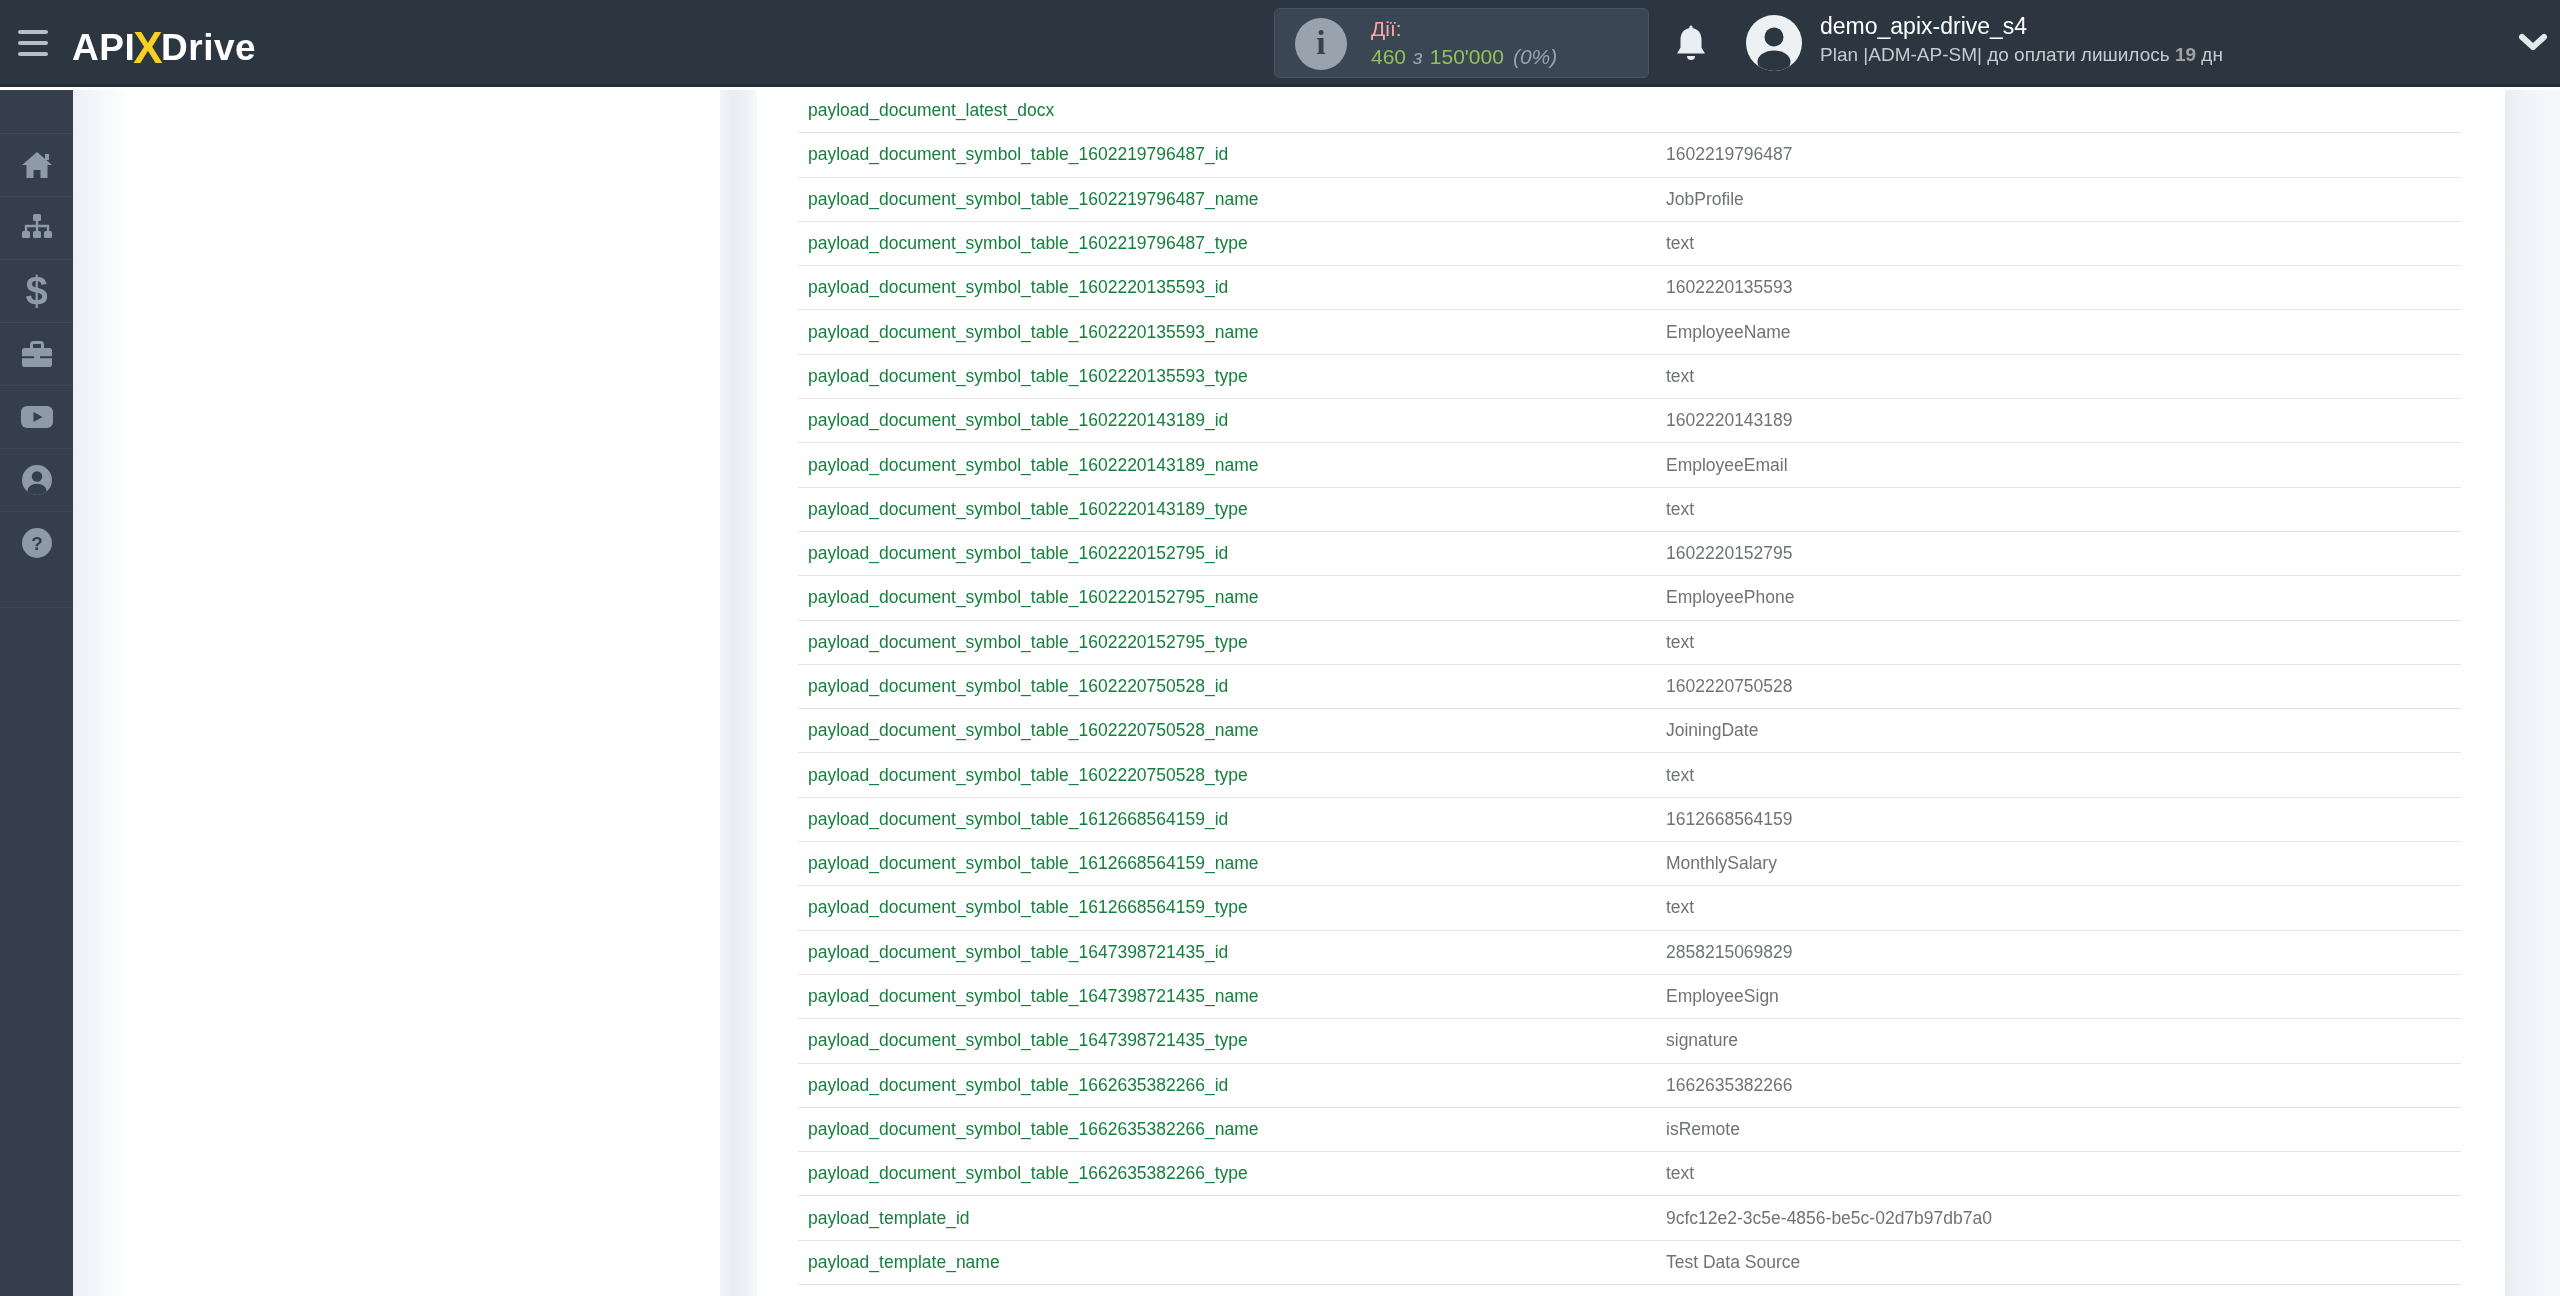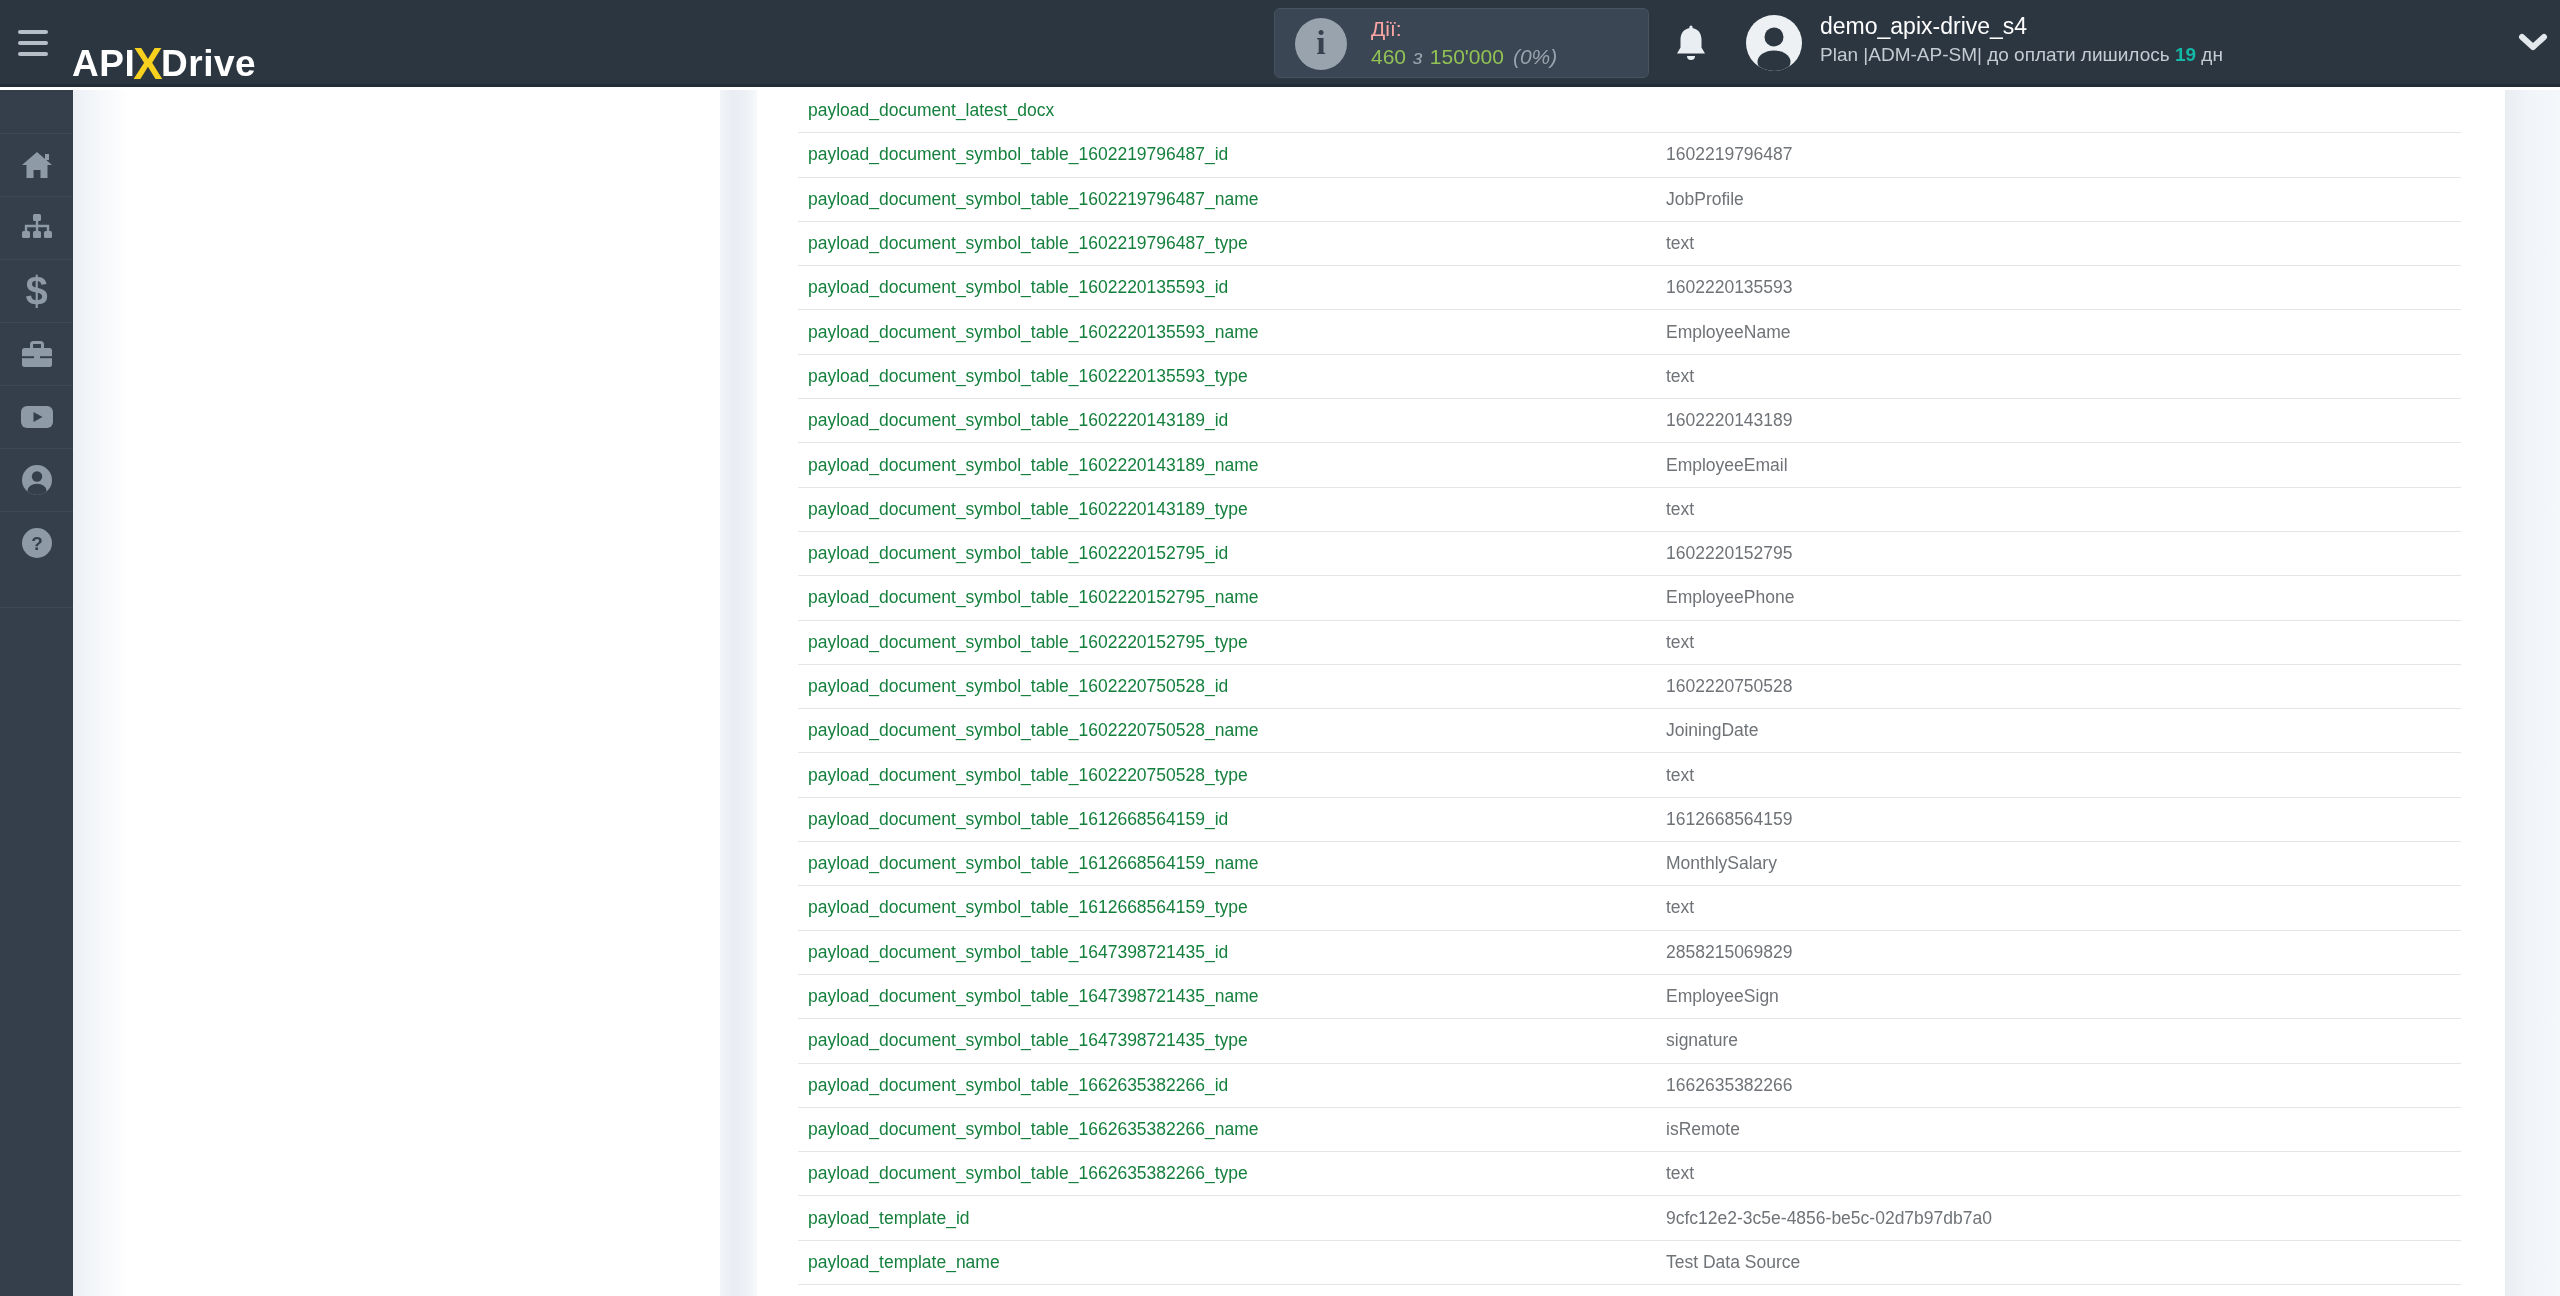--- a/index.html
+++ b/index.html
@@ -5,42 +5,42 @@
   * { margin:0; padding:0; box-sizing:border-box; }
   html,body { width:2560px; height:1296px; overflow:hidden; background:#ffffff;
               font-family:"Liberation Sans", sans-serif; }
   #app { position:relative; width:2560px; height:1296px; }
 
   
   .header { position:absolute; left:0; top:0; width:2560px; height:87px;
             background:#2c3641; border-bottom:3px solid #222c36; z-index:5; }
   .hamburger { position:absolute; left:18px; top:30px; width:30px; height:26px; cursor:pointer; }
   .hamburger i { display:block; width:30px; height:4px; border-radius:2px; background:#b6bfc8; margin-bottom:7px; }
-  .logo { position:absolute; left:72px; top:36px; font-size:37px; font-weight:700;
+  .logo { position:absolute; left:72px; top:20px; font-size:37px; font-weight:700;
           color:#ffffff; letter-spacing:.5px; white-space:nowrap; }
   .logo .x { color:#f8d01e; font-size:44px; position:relative; top:3px; margin:0 -2px; }
 
   .counter-box { position:absolute; left:1274px; top:8px; width:375px; height:70px;
                  background:#3a4653; border:1px solid #47545f; border-radius:6px; }
   .info-icon { position:absolute; left:20px; top:9px; width:52px; height:52px; border-radius:50%;
                background:#99a3ad; color:#36424f; font-family:"Liberation Serif", serif;
                font-weight:700; font-size:34px; text-align:center; line-height:50px; }
   .counter-text { position:absolute; left:96px; top:6px; line-height:28px; font-size:21px; }
   .counter-label { color:#fca5a5; }
   .counter-line2 { white-space:nowrap;text-align:right; }
   .cnt-green { color:#92c255; }
   .cnt-of    { color:#99a3ad; font-style:italic; margin:0 7px; }
   .cnt-pct   { color:#99a3ad; font-style:italic; margin-left:9px; }
 
   .bell { position:absolute; left:1672px; top:25px; width:38px; height:40px; cursor:pointer; }
   .avatar { position:absolute; left:1745px; top:14px; width:58px; height:58px; cursor:pointer; }
   .account { position:absolute; left:1820px; top:11px; white-space:nowrap; cursor:pointer; }
   .account-name { color:#ffffff; font-size:23px; line-height:31px; }
   .account-plan { color:#c4cbd2; font-size:19px; line-height:26px; }
-  .account-plan b { color:#14b8a6; font-weight:700; }
+  .account-plan b { color:#a3a3a3; font-weight:700; }
   .chevron { position:absolute; left:2518px; top:33px; width:30px; height:20px; cursor:pointer; }
 
   
   .sidebar { position:absolute; left:0; top:90px; width:73px; height:1206px;
              background:#353f4c; display:flex; flex-direction:column; z-index:4; }
   .sb-gap  { height:43px; }
   .sb-cell { height:63px; border-top:1px solid #3e4956; display:flex;
              align-items:center; justify-content:center; cursor:pointer; }
   .sb-tail { height:33px; }
   .sb-end  { flex:1; border-top:1px solid #3e4956; }

